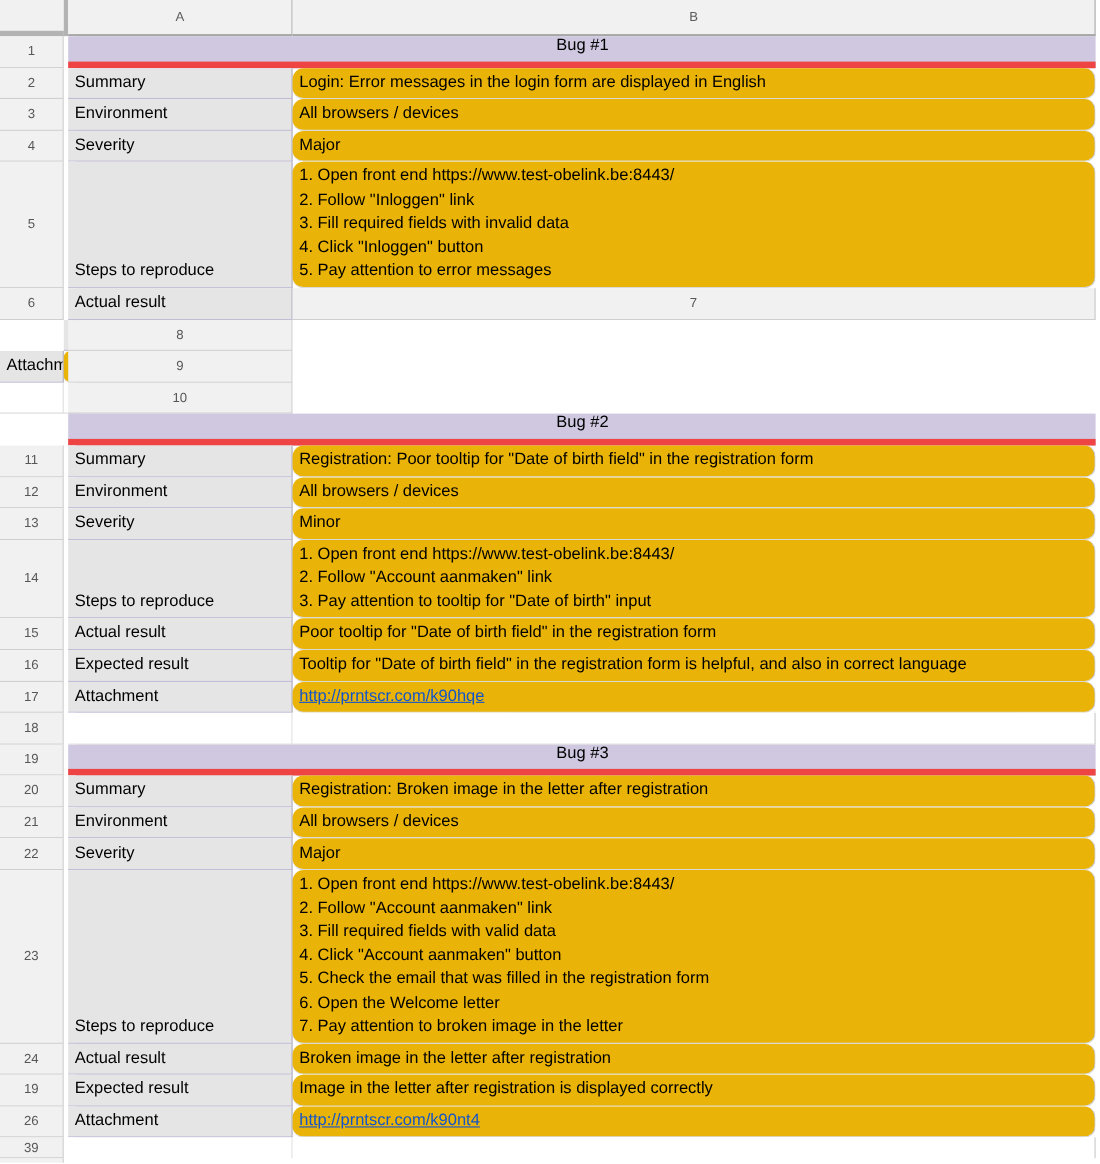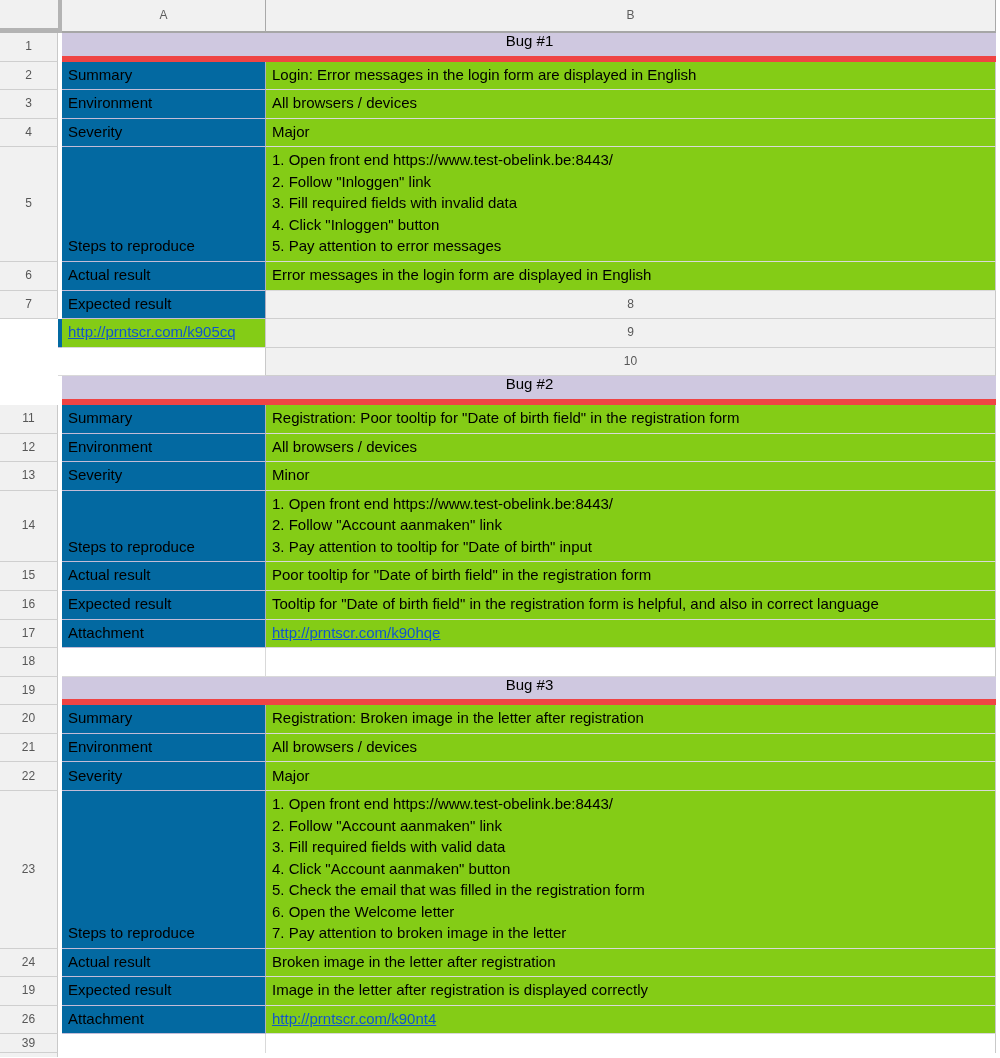--- a/index.html
+++ b/index.html
@@ -38,24 +38,24 @@
   
   .rowhead  { background:#f1f1f1; border-bottom:1px solid #cfcfcf;
               border-right:1px solid #c9c9c9;
               align-items:center; justify-content:center;
               font-size:12px; color:#575757; padding:0; }
   .gut      { background:#ffffff; }
   
   .bugcell   { grid-column: 3 / 5; background:#cfc8e0;
                border-bottom:6px solid #ef4444;
                justify-content:center; }
-  .labelcell { background:#0369a1; border-bottom:1px solid #c3bcd7;
+  .labelcell { background:#e5e5e5; border-bottom:1px solid #c3bcd7;
                border-right:1px solid #b0aec0; }
-  .valuecell { background:#84cc16; border-bottom:1px solid #d9d9d9;
-               border-right:1px solid #c9c9c9; }
+  .valuecell { background:#eab308; border-bottom:1px solid #d9d9d9;
+               border-right:1px solid #c9c9c9;border-radius:10px; }
   .steps-val { white-space: pre-line; }
   .emptyA    { background:#ffffff; border-bottom:1px solid #d9d9d9;
                border-right:1px solid #d9d9d9; }
   .emptyB    { background:#ffffff; border-bottom:1px solid #d9d9d9;
                border-right:1px solid #c9c9c9; }
   .nb        { border-bottom:none; }
   .sliver    { background:#f1f1f1; padding:0; border-right:1px solid #c9c9c9; }
   .sliver-w  { background:#ffffff; padding:0; }
   a.cell-link { color:#1155cc; }
 </style>
@@ -89,21 +89,20 @@
       <div class="cell gut"></div>
       <div class="cell labelcell">Steps to reproduce</div>
       <div class="cell valuecell steps-val">1. Open front end https://www.test-obelink.be:8443/
 2. Follow "Inloggen" link
 3. Fill required fields with invalid data
 4. Click "Inloggen" button
 5. Pay attention to error messages</div>
       <div class="cell rowhead">6</div>
       <div class="cell gut"></div>
       <div class="cell labelcell">Actual result</div>
-      <div class="cell valuecell">Error messages in the login form are displayed in English</div>
       <div class="cell rowhead">7</div>
       <div class="cell gut"></div>
       <div class="cell labelcell">Expected result</div>
       <div class="cell rowhead">8</div>
       <div class="cell gut"></div>
       <div class="cell labelcell">Attachment</div>
       <div class="cell valuecell">
         <a class="cell-link" href="#">http://prntscr.com/k905cq</a>
       </div>
       <div class="cell rowhead">9</div>

